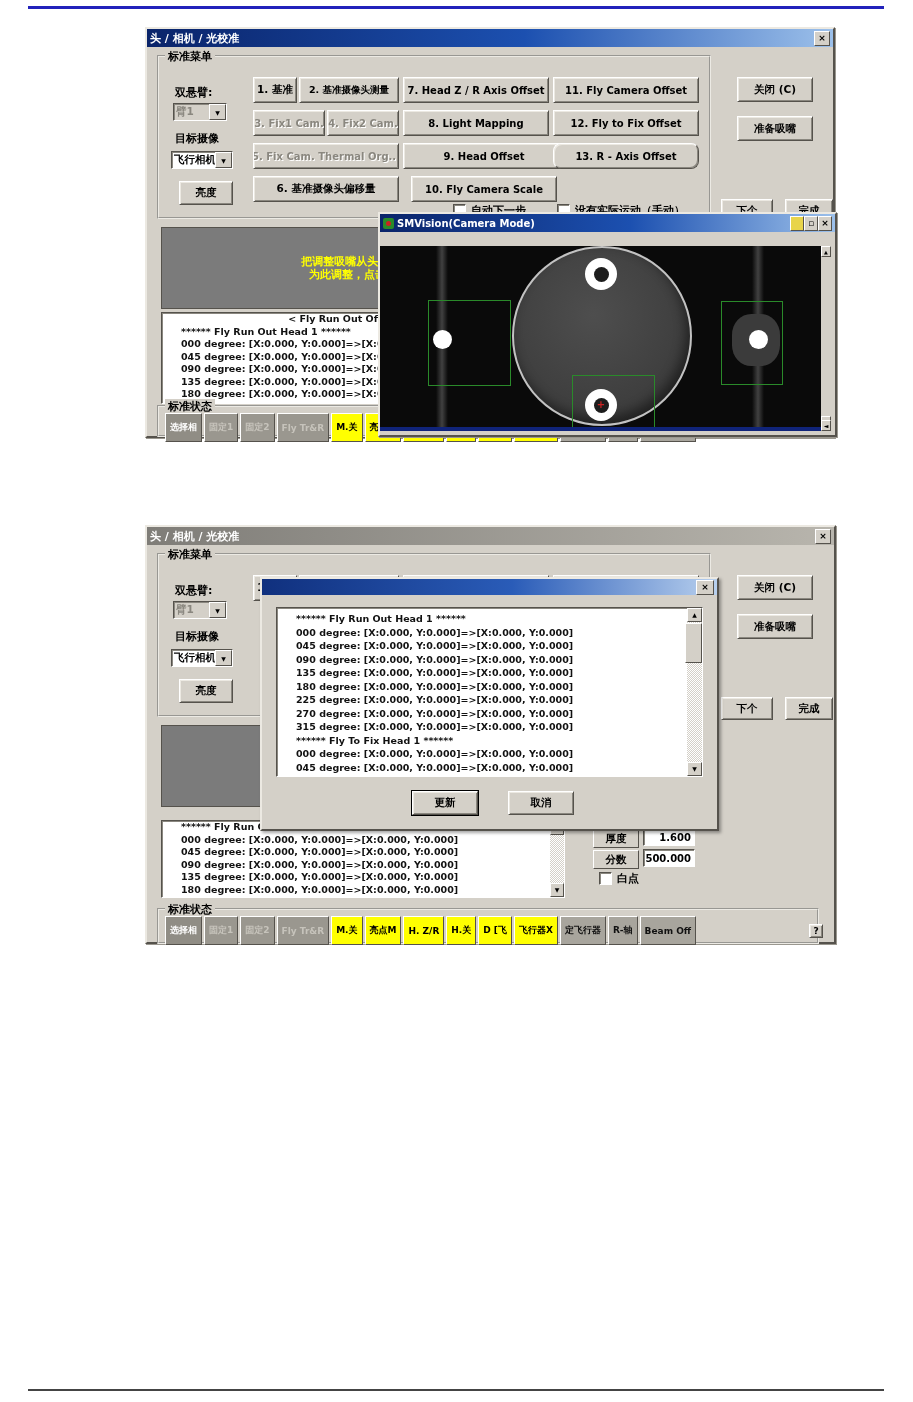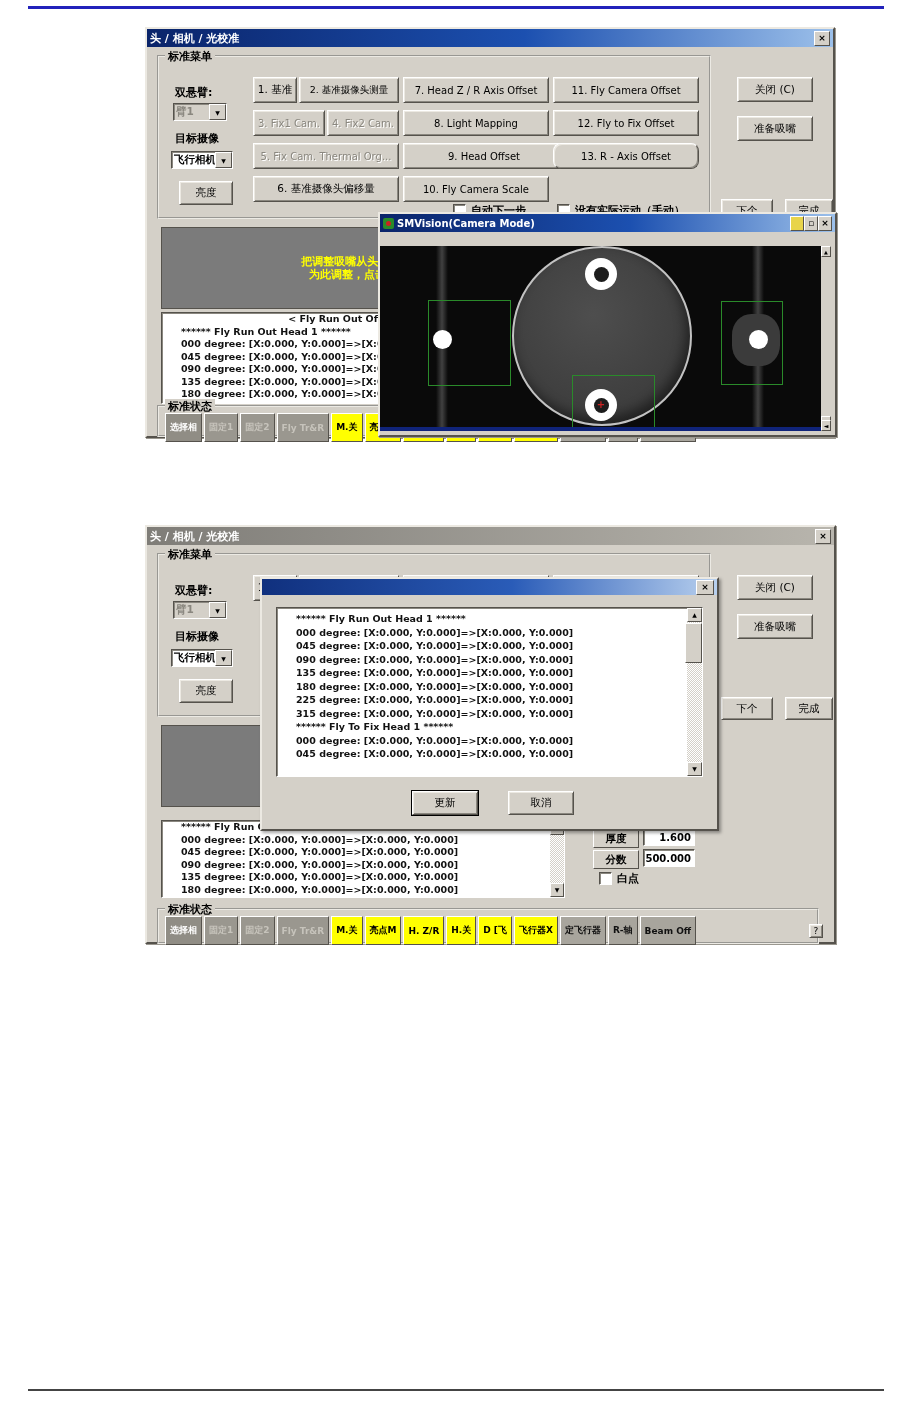--- a/index.html
+++ b/index.html
@@ -16,21 +16,21 @@
   .title-text{color:#fff;font-size:11px;font-weight:bold;white-space:nowrap;flex:1;}
   .winbtn{width:14px;height:13px;background:#d4d0c8;border:1px solid;
           border-color:#fff #55524c #55524c #fff;font-size:9px;font-weight:bold;color:#000;
           display:flex;align-items:center;justify-content:center;line-height:1;}
   
   .groupbox{position:absolute;border:2px groove #eceae4;}
   .grouplabel{position:absolute;font-size:11px;font-weight:bold;color:#000;background:#d4d0c8;
               padding:0 3px;white-space:nowrap;}
   .btn{position:absolute;background:#d4d0c8;border:1px solid;border-color:#fff #55524c #55524c #fff;
        box-shadow:inset 1px 1px 0 #ece9e2,inset -1px -1px 0 #8a877f;
-       display:flex;align-items:center;justify-content:center;font-weight:normal;color:#000;
+       display:flex;align-items:center;justify-content:center;font-weight:bold;color:#000;
        font-size:10.5px;white-space:nowrap;overflow:hidden;box-sizing:border-box;}
   .btn.en{font-size:10px;}
   .btn.disabled{color:#8a877f;text-shadow:1px 1px 0 #fff;}
   .label{position:absolute;font-size:11px;font-weight:bold;color:#000;white-space:nowrap;}
   .combo{position:absolute;height:18px;border:1px solid;border-color:#55524c #fff #fff #55524c;
          box-shadow:inset 1px 1px 0 #8a877f;background:#fff;display:flex;align-items:center;
          box-sizing:border-box;}
   .combo.disabled{background:#d4d0c8;}
   .combo .val{flex:1;font-size:10.5px;font-weight:bold;padding-left:2px;overflow:hidden;white-space:nowrap;}
   .combo.disabled .val{color:#8a877f;}
@@ -123,21 +123,21 @@
     <div class="btn en" style="left:256px;top:48px;width:146px;height:26px;">7. Head Z / R Axis Offset</div>
     <div class="btn en" style="left:406px;top:48px;width:146px;height:26px;">11. Fly Camera Offset</div>
     <div class="btn en disabled" style="left:106px;top:81px;width:72px;height:26px;">3. Fix1 Cam.</div>
     <div class="btn en disabled" style="left:180px;top:81px;width:72px;height:26px;">4. Fix2 Cam.</div>
     <div class="btn en" style="left:256px;top:81px;width:146px;height:26px;">8. Light Mapping</div>
     <div class="btn en" style="left:406px;top:81px;width:146px;height:26px;">12. Fly to Fix Offset</div>
     <div class="btn en disabled" style="left:106px;top:114px;width:146px;height:26px;">5. Fix Cam. Thermal Org...</div>
     <div class="btn en" style="left:256px;top:114px;width:162px;height:26px;">9. Head Offset</div>
     <div class="btn en" style="left:406px;top:114px;width:146px;height:26px;border-radius:8px;">13. R - Axis Offset</div>
     <div class="btn" style="left:106px;top:147px;width:146px;height:26px;">6. 基准摄像头偏移量</div>
-    <div class="btn en" style="left:256px;top:147px;width:146px;height:26px;">10. Fly Camera Scale</div>
+    <div class="btn en" style="left:264px;top:147px;width:146px;height:26px;">10. Fly Camera Scale</div>
 
     <div class="btn" style="left:590px;top:48px;width:76px;height:25px;">关闭 (C)</div>
     <div class="btn" style="left:590px;top:87px;width:76px;height:25px;">准备吸嘴</div>
 
     <div class="checkbox" style="left:306px;top:174px;">
       <span class="cb-box"></span>
       <span class="cb-label">自动下一步</span>
     </div>
     <div class="checkbox" style="left:410px;top:174px;">
       <span class="cb-box"></span>
@@ -339,20 +339,21 @@
       <div class="listbox" style="left:14px;top:28px;width:427px;height:170px;line-height:13.5px;padding-top:4px;box-sizing:border-box;">
         <div>
 
         <div class="list-line">****** Fly Run Out Head  1 ******</div>
             <div class="list-line">000 degree: [X:0.000, Y:0.000]=&gt;[X:0.000, Y:0.000]</div>
             <div class="list-line">045 degree: [X:0.000, Y:0.000]=&gt;[X:0.000, Y:0.000]</div>
             <div class="list-line">090 degree: [X:0.000, Y:0.000]=&gt;[X:0.000, Y:0.000]</div>
             <div class="list-line">135 degree: [X:0.000, Y:0.000]=&gt;[X:0.000, Y:0.000]</div>
             <div class="list-line">180 degree: [X:0.000, Y:0.000]=&gt;[X:0.000, Y:0.000]</div>
             <div class="list-line">225 degree: [X:0.000, Y:0.000]=&gt;[X:0.000, Y:0.000]</div>
+            <div class="list-line">270 degree: [X:0.000, Y:0.000]=&gt;[X:0.000, Y:0.000]</div>
             <div class="list-line">315 degree: [X:0.000, Y:0.000]=&gt;[X:0.000, Y:0.000]</div>
             <div class="list-line">****** Fly To Fix Head  1 ******</div>
             <div class="list-line">000 degree: [X:0.000, Y:0.000]=&gt;[X:0.000, Y:0.000]</div>
             <div class="list-line">045 degree: [X:0.000, Y:0.000]=&gt;[X:0.000, Y:0.000]</div>
           </div>
         <div class="sb-lane" style="right:0;top:0;width:15px;height:100%;">
           <div class="sb-btn" style="right:0;top:0;width:15px;">▲</div>
           <div class="sb-thumb" style="right:0;top:15px;width:15px;height:38px;"></div>
           <div class="sb-btn" style="right:0;bottom:0;width:15px;">▼</div>
         </div>

